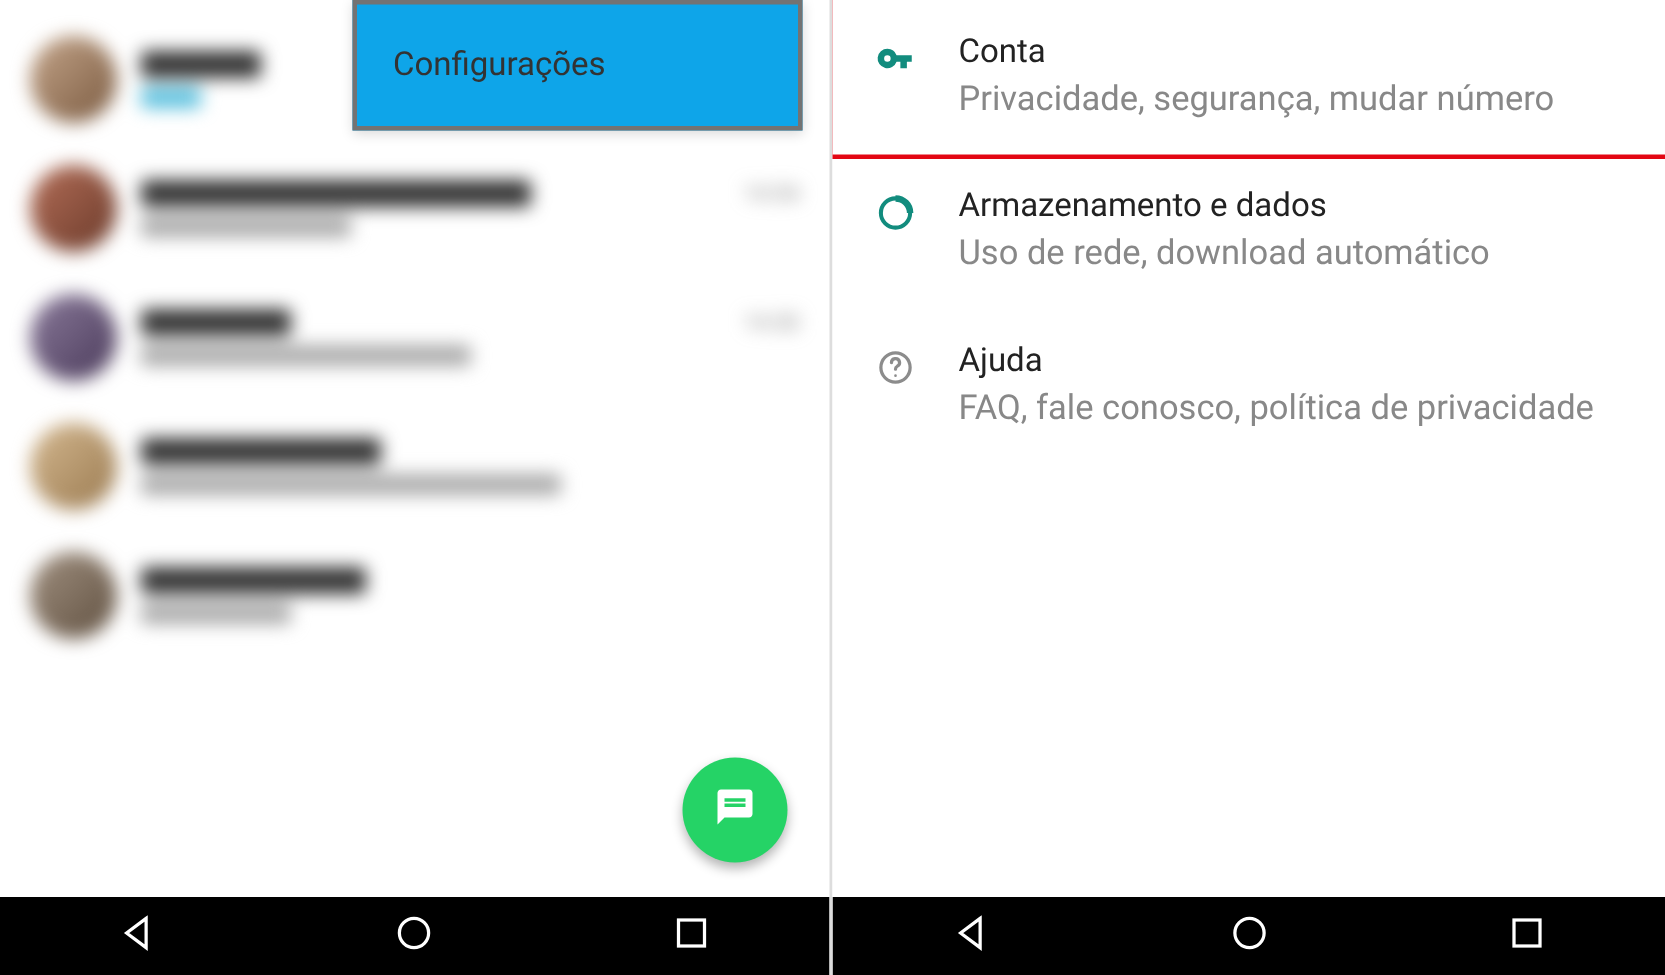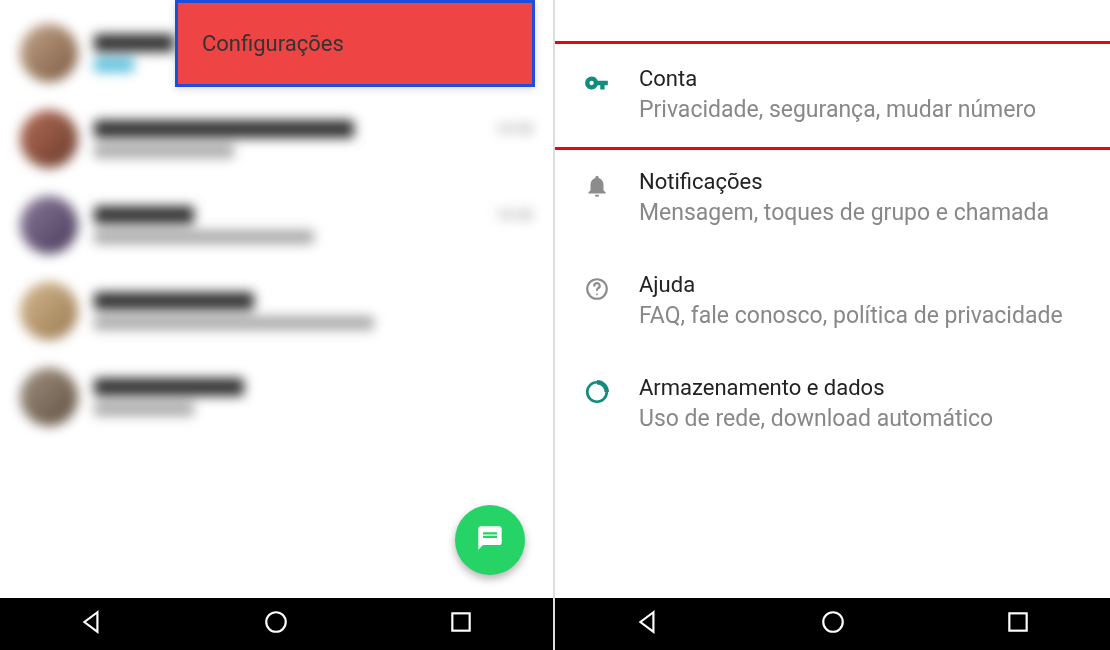--- a/index.html
+++ b/index.html
@@ -65,23 +65,23 @@
     .chat-msg {
       background: #aaa;
       height: 14px;
       border-radius: 3px;
     }
     
     .menu-overlay {
       position: absolute;
       top: 0;
       right: 18px;
-      width: 360px;
-      background: #ef4444;
-      border: 3px solid #1d4ed8;
+      width: 300px;
+      background: #0ea5e9;
+      border: 3px solid #737373;
       box-shadow: 0 2px 8px rgba(0,0,0,0.15);
       z-index: 10;
     }
     .menu-item {
       padding: 28px 24px;
       font-size: 22px;
       color: #333;
     }
     
     .fab {
@@ -119,21 +119,20 @@
       width: 26px;
       height: 26px;
       fill: none;
       stroke: #fff;
       stroke-width: 2;
     }
     
     .settings-list {
       display: flex;
       flex-direction: column;
-      margin-top: 44px;
     }
     .setting-item {
       display: flex;
       align-items: flex-start;
       padding: 22px 24px 22px 12px;
       gap: 12px;
     }
     .setting-item.highlighted {
       border: 3px solid #e30613;
       margin: -3px;
@@ -280,59 +279,48 @@
             <path d="M12.65 10A5.99 5.99 0 0 0 7 6a6 6 0 1 0 5.65 8H15v4h4v-4h3v-4H12.65zM7 14a2 2 0 1 1 0-4 2 2 0 0 1 0 4z"></path>
           </svg>
       </div>
       <div class="setting-text">
         <div class="setting-title">Conta</div>
         <div class="setting-desc">Privacidade, segurança, mudar número</div>
       </div>
     </div>
 
 
+
     <div class="setting-item">
-      <div class="setting-icon gray">
+      <div class="setting-icon outline">
         <svg viewBox="0 0 24 24">
-            <path d="M12 22a2 2 0 0 0 2-2h-4a2 2 0 0 0 2 2zm6-6V11c0-3.07-1.63-5.64-4.5-6.32V4a1.5 1.5 0 1 0-3 0v.68C7.64 5.36 6 7.92 6 11v5l-2 2v1h16v-1l-2-2z"></path>
+            <circle cx="12" cy="12" r="9"></circle>
+            <path d="M12 3 A9 9 0 0 1 21 12" stroke-width="4"></path>
           </svg>
       </div>
       <div class="setting-text">
-        <div class="setting-title">Notificações</div>
-        <div class="setting-desc">Mensagem, toques de grupo e chamada</div>
+        <div class="setting-title">Armazenamento e dados</div>
+        <div class="setting-desc">Uso de rede, download automático</div>
       </div>
     </div>
 
     <div class="setting-item">
       <div class="setting-icon outline-gray">
         <svg viewBox="0 0 24 24">
             <circle cx="12" cy="12" r="9"></circle>
             <path d="M9.5 9a2.5 2.5 0 1 1 3.5 2.3c-.8.4-1 1-1 1.7" stroke-linecap="round"></path>
             <circle cx="12" cy="17" r="0.8" fill="#8c8c8c" stroke="none"></circle>
           </svg>
       </div>
       <div class="setting-text">
         <div class="setting-title">Ajuda</div>
         <div class="setting-desc">FAQ, fale conosco, política de privacidade</div>
       </div>
     </div>
 
-    <div class="setting-item">
-      <div class="setting-icon outline">
-        <svg viewBox="0 0 24 24">
-            <circle cx="12" cy="12" r="9"></circle>
-            <path d="M12 3 A9 9 0 0 1 21 12" stroke-width="4"></path>
-          </svg>
-      </div>
-      <div class="setting-text">
-        <div class="setting-title">Armazenamento e dados</div>
-        <div class="setting-desc">Uso de rede, download automático</div>
-      </div>
-    </div>
-
   </div>
 
   <div class="navbar">
     <div class="nav-btn">
       <svg viewBox="0 0 24 24">
           <path d="M17 3 L5 12 L17 21 Z" fill="none" stroke="#fff"></path>
         </svg>
     </div>
     <div class="nav-btn">
       <svg viewBox="0 0 24 24">

